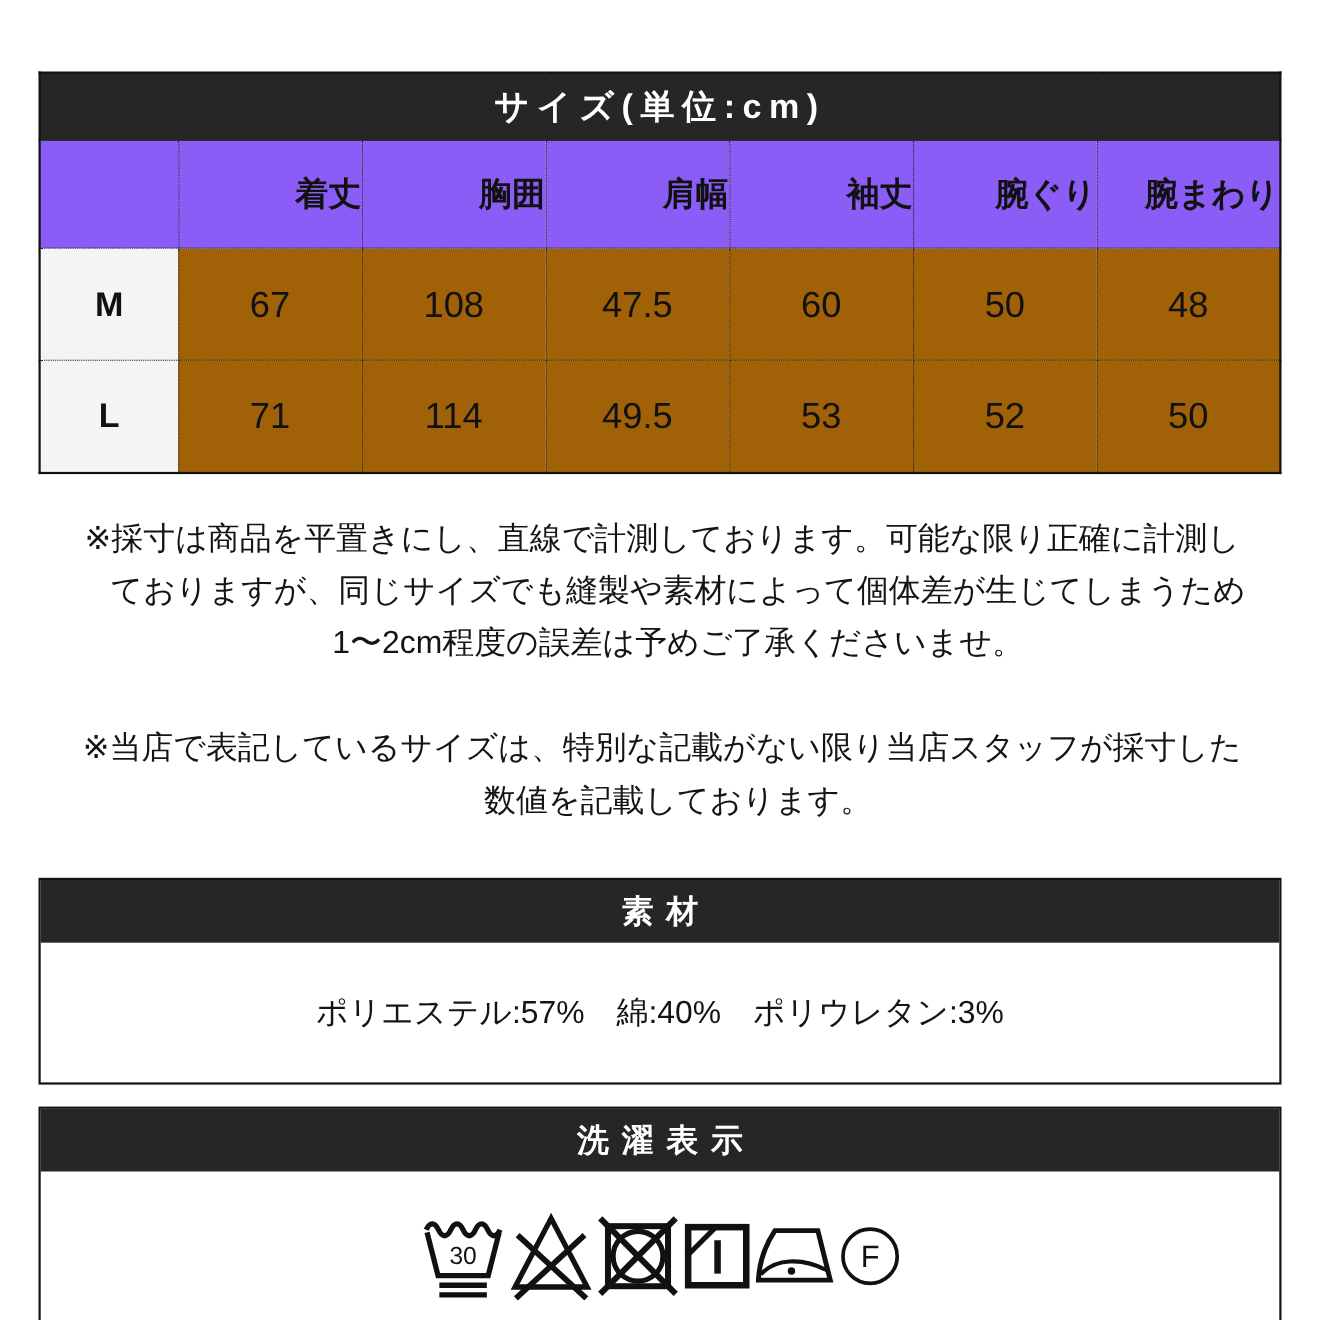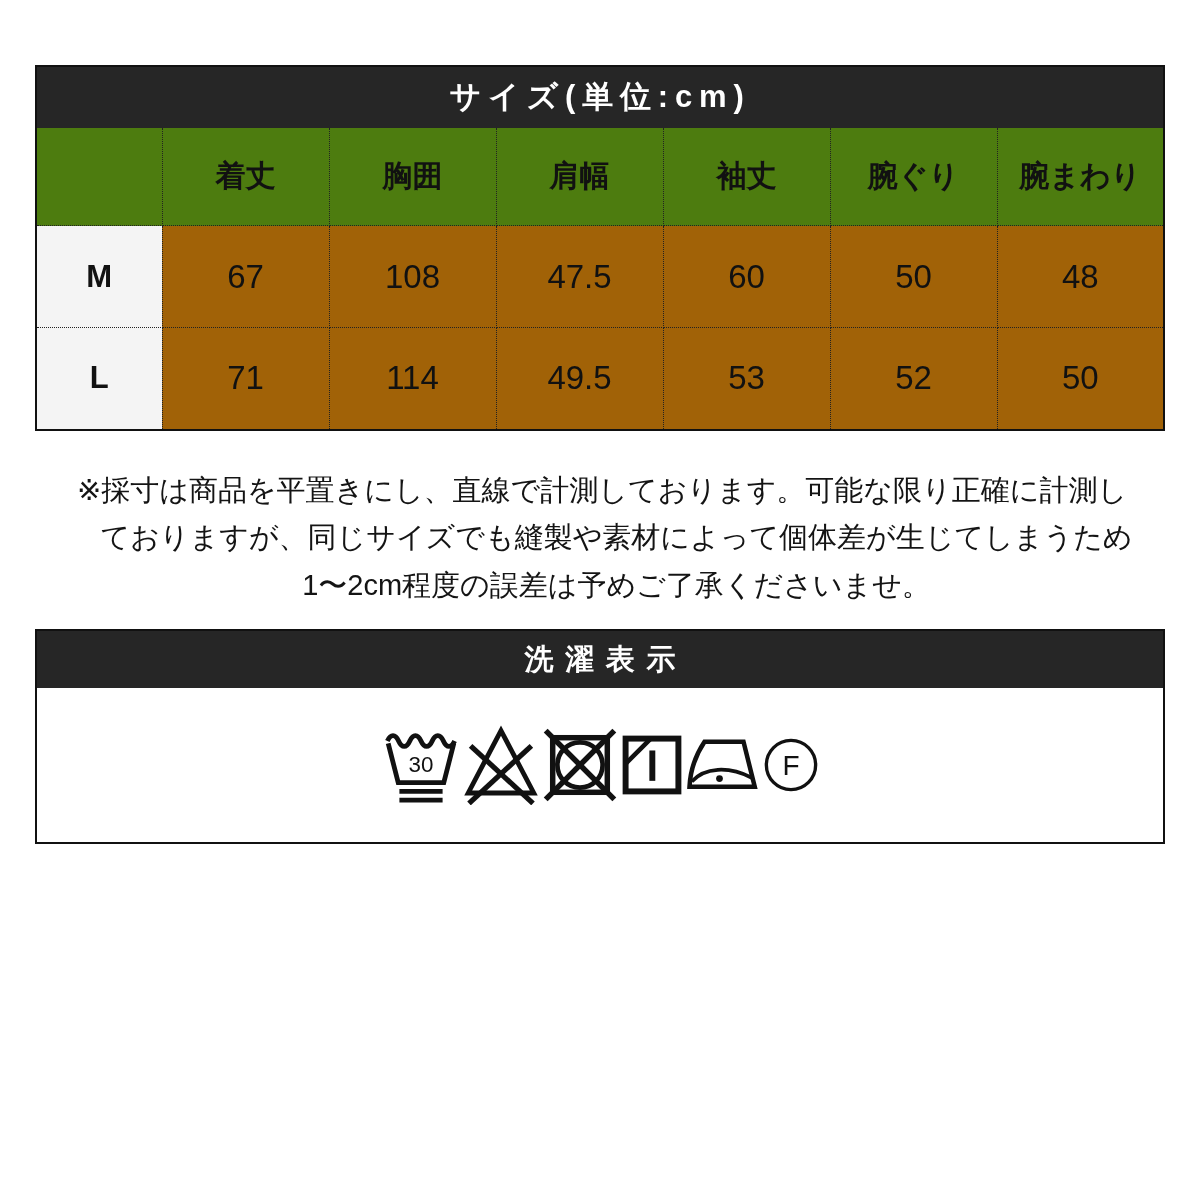--- a/index.html
+++ b/index.html
@@ -19,21 +19,21 @@
   .size-table th, .size-table td {
     border:1px dotted #222222; text-align:center; vertical-align:middle;
     padding:0;
   }
   .size-table .title-bar {
     background:#262626; color:#ffffff; height:60px;
     font-size:31px; font-weight:bold; letter-spacing:0.22em;
     border:1px solid #262626;
   }
   .size-table tr.cols-row { height:98px; }
-  .size-table tr.cols-row th { background:#4d7c0f; font-size:30px; font-weight:bold; }
+  .size-table tr.cols-row th { background:#8b5cf6; font-size:30px; font-weight:bold;text-align:right; }
   .size-table col.c-corner { width:126px; }
   .size-table tr.data-row { height:102px; }
   .size-table tr.data-row th { background:#f4f4f4; font-size:31px; font-weight:bold; }
   .size-table tr.data-row td { background:#a16207; font-size:33px; font-weight:normal; }
 
   
   .notes { margin:36px 0 0 33px; width:1068px; }
   .note {
     font-size:29px; line-height:1.64; color:#141414;
     padding-left:1em; text-indent:-1em;text-align:center;
@@ -104,22 +104,27 @@
         <td>49.5</td>
         <td>53</td>
         <td>52</td>
         <td>50</td>
       </tr>
     </tbody>
   </table>
 
   <div class="notes">
     <div class="note">※採寸は商品を平置きにし、直線で計測しております。可能な限り正確に計測しておりますが、同じサイズでも縫製や素材によって個体差が生じてしまうため1〜2cm程度の誤差は予めご了承くださいませ。</div>
+    <div class="note">※当店で表記しているサイズは、特別な記載がない限り当店スタッフが採寸した数値を記載しております。</div>
   </div>
 
+  <div class="panel material">
+    <div class="panel-header">素材</div>
+    <div class="panel-body material-body">ポリエステル:57%　綿:40%　ポリウレタン:3%</div>
+  </div>
 
   <div class="panel care">
     <div class="panel-header">洗濯表示</div>
     <div class="panel-body care-body">
 
       <svg class="care-icon" width="80" height="80" viewBox="0 0 100 100">
         <path class="stroke" stroke-width="6" d="M8,20 c4,-9 10,-9 14,0 c4,9 10,9 14,0 c4,-9 10,-9 14,0 c4,9 10,9 14,0 c4,-9 10,-9 14,0 c4,9 10,9 14,0"></path>
         <path class="stroke" stroke-width="6" d="M9,23 L21.5,72 L78.5,72 L91,23"></path>
         <text x="50" y="59" font-size="28">30</text>
         <line class="stroke" stroke-width="6" x1="23" y1="83" x2="77" y2="83"></line>

